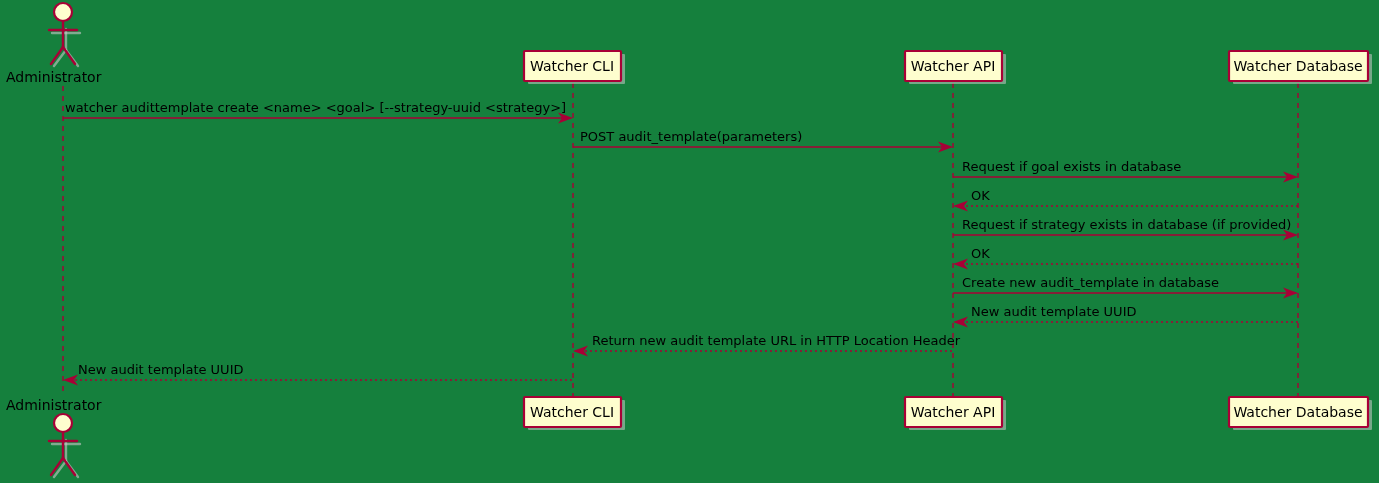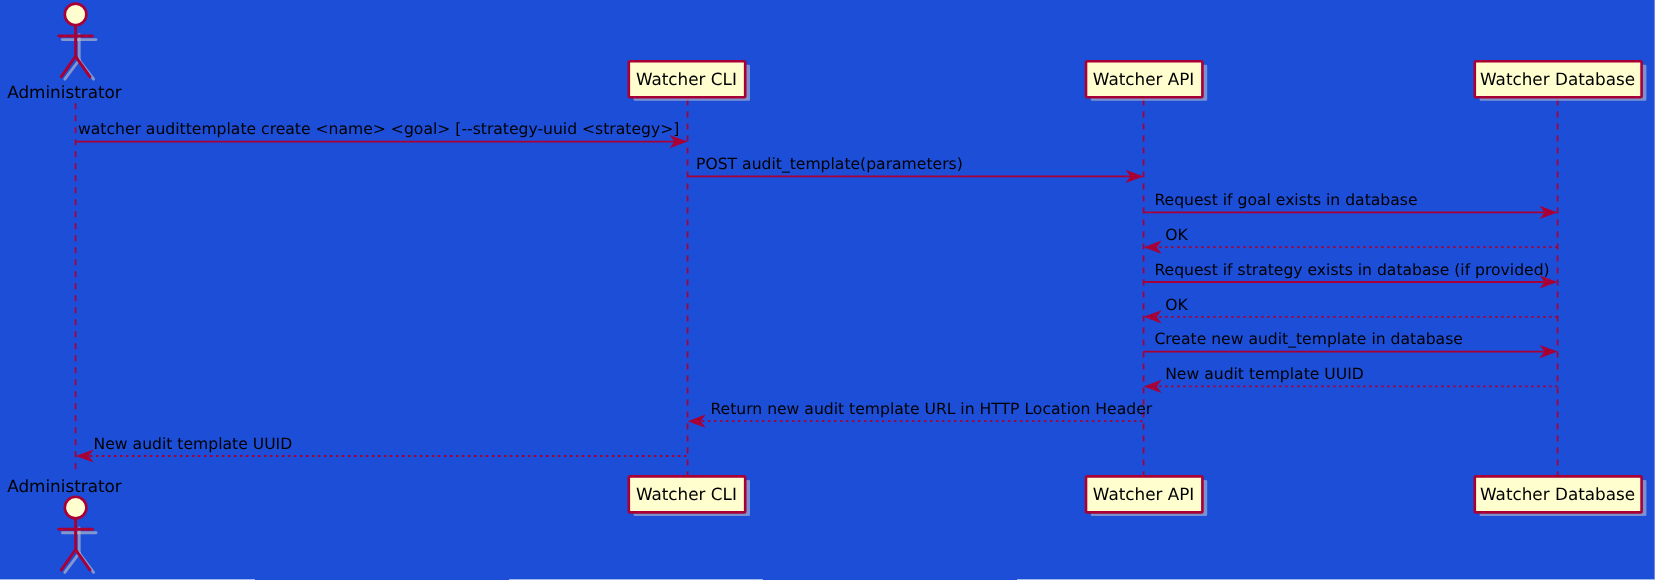--- a/index.html
+++ b/index.html
@@ -8,21 +8,21 @@
     padding: 0;
     background: #FFFFFF;
   }
   body {
     font-family: "DejaVu Sans", sans-serif;
   }
   #diagram-root {
     position: relative;
     width: 1379px;
     height: 483px;
-    background: #1d4ed8;
+    background: #15803d;
     overflow: hidden;
   }
   #diagram-svg {
     position: absolute;
     top: 0;
     left: 0;
     width: 1379px;
     height: 483px;
     display: block;
   }

